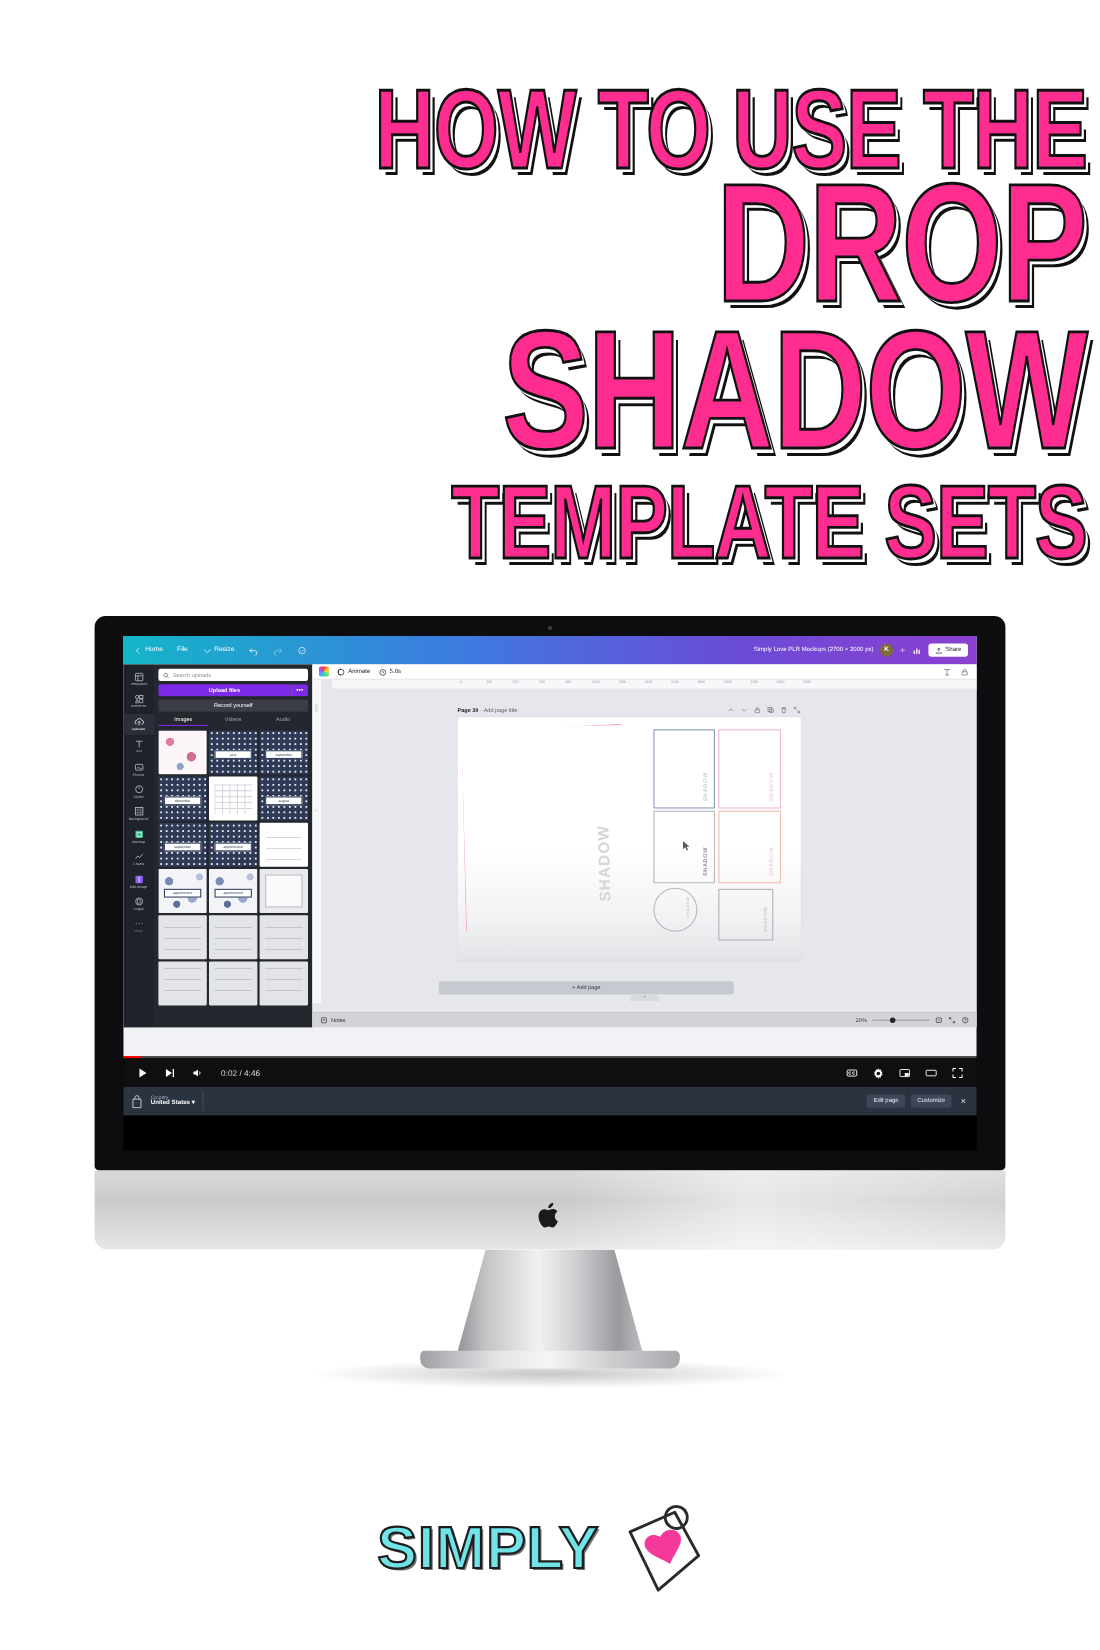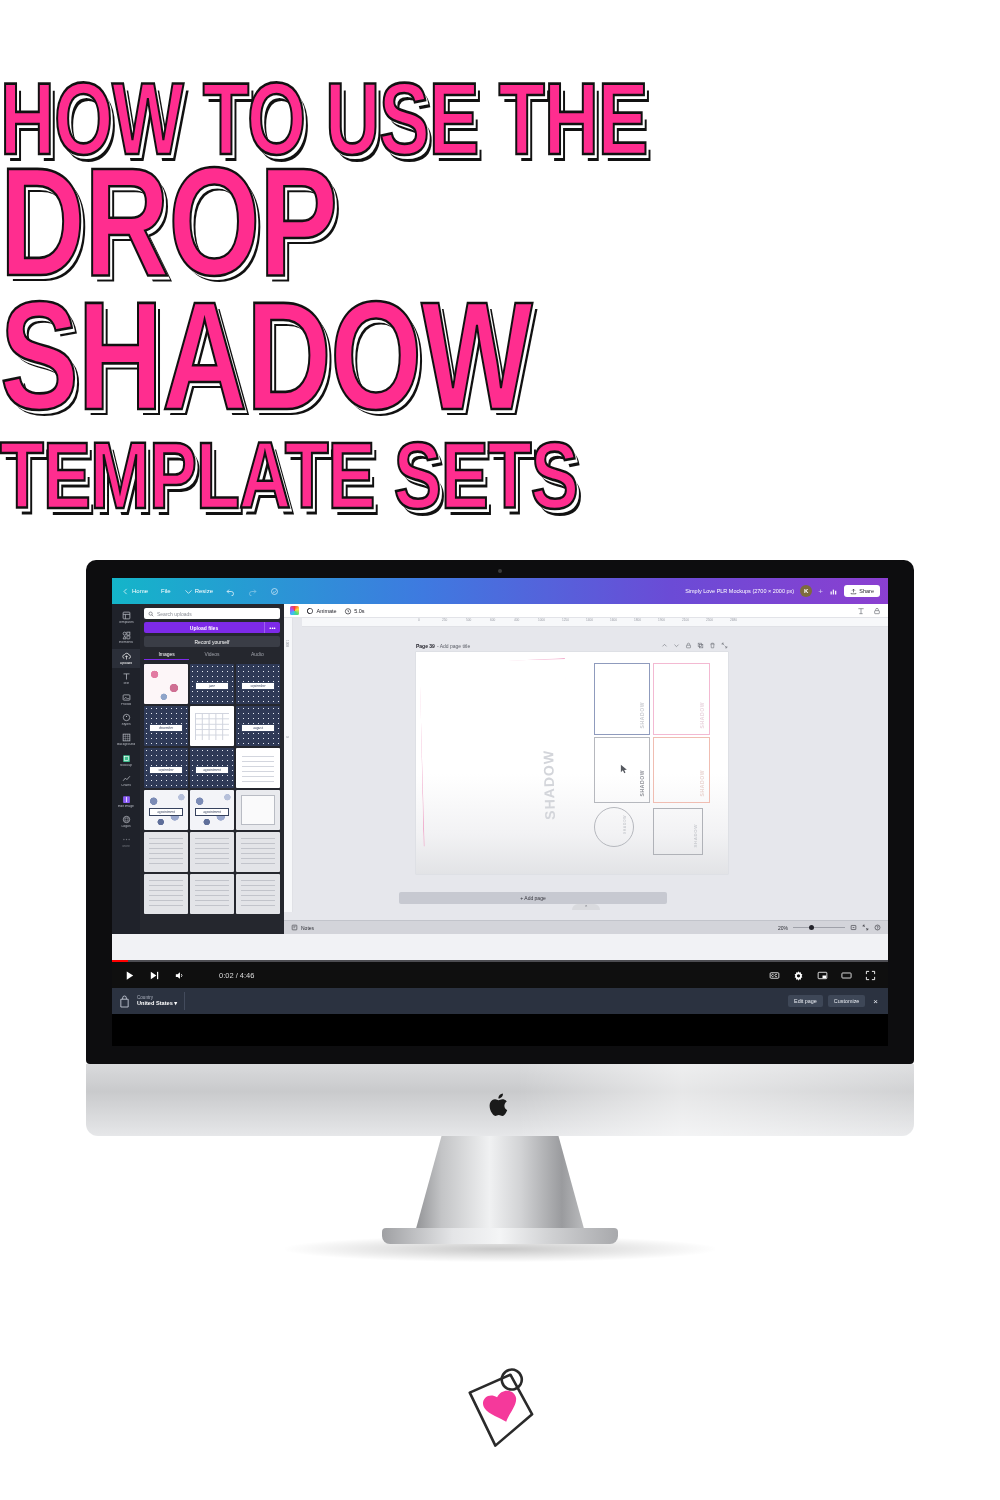--- a/index.html
+++ b/index.html
@@ -8,21 +8,21 @@
     width:1000px; height:1500px;
     background:#ffffff;
     font-family:"Liberation Sans", sans-serif;
     overflow:hidden;
     position:relative;
   }
 
   
   .title-block{
     position:absolute; top:96px; left:0; width:988px;
-    text-align:left;
+    text-align:right;
   }
   .tline{
     display:block;
     font-family:"Liberation Sans", sans-serif;
     font-weight:700;
     color:#FF2D8F;
     -webkit-text-stroke:2px #111;
     text-shadow: 3px 3px 0 #ffffff, 5px 5px 0 #111111;
     letter-spacing:-1px;
     white-space:nowrap;
@@ -279,21 +279,21 @@
   
   .progress{
     position:absolute; left:0; top:382px; width:776px; height:2px; background:#4d4d52;
   }
   .progress .played{ position:absolute;left:0;top:0;height:2px;width:2%;background:#f00;}
   .controls{
     position:absolute; left:0; top:384px; width:776px; height:26px;
     background:#0f0f0f; display:flex; align-items:center; padding:0 12px; gap:14px;
   }
   .ctrl-ico{ width:11px; height:11px; display:block; cursor:pointer;}
-  .time{ color:#ddd; font-size:7.5px; margin-left:20px; white-space:nowrap;}
+  .time{ color:#ddd; font-size:7.5px; margin-left:2px; white-space:nowrap;}
   .ctrl-right{ margin-left:auto; display:flex; align-items:center; gap:13px;}
 
   .yt-bottom{
     position:absolute; left:0; top:410px; width:776px; height:26px;
     background:#2b3240; display:flex; align-items:center; padding:0 7px; gap:7px;
   }
   .store-ico{ width:11px;height:13px;display:block;}
   .country-blk{ line-height:1.15; }
   .country-lab{ font-size:4.6px; color:#aab0bd;}
   .country-val{ font-size:5.6px; color:#fff; font-weight:700;}
@@ -740,20 +740,21 @@
       <path d="M15.4 13.6c0-2.8 2.3-4.1 2.4-4.2-1.3-1.9-3.3-2.2-4-2.2-1.7-.2-3.3 1-4.2 1-.9 0-2.2-1-3.6-.9-1.9 0-3.6 1.1-4.5 2.8-1.9 3.3-.5 8.3 1.4 11 .9 1.3 2 2.8 3.4 2.8 1.4-.1 1.9-.9 3.5-.9 1.6 0 2.1.9 3.6.9 1.5 0 2.4-1.3 3.3-2.7 1-1.5 1.5-3 1.5-3.1-.1 0-2.8-1.1-2.8-4.5z" fill="#1a1a1a"></path>
       <path d="M12.8 4.9c.8-.9 1.3-2.2 1.1-3.5-1.1 0-2.5.8-3.3 1.7-.7.8-1.3 2.1-1.2 3.4 1.2.1 2.5-.7 3.4-1.6z" fill="#1a1a1a"></path>
     </svg>
   </div>
   <div class="imac-neck"></div>
   <div class="imac-shadow"></div>
   <div class="imac-foot"></div>
 </div>
 
 <div class="logo-block">
+  <span class="logo-word">SIMPLY</span>
   <span class="tag-wrap">
     <svg viewBox="0 0 108 100" style="width:108px;height:100px">
       <g transform="rotate(-16 54 54)">
         <path d="M30 28 L74 22 L84 66 L40 86 Z" fill="#ffffff" stroke="#2a2a2a" stroke-width="2.6" stroke-linejoin="round"></path>
         <circle cx="74" cy="27" r="10" fill="none" stroke="#2a2a2a" stroke-width="2.6"></circle>
         <path d="M55 40 c-7-8-18-2-15 7 2 7 13 14 17 19 4-6 15-13 16-20 1-9-11-14-18-6z" fill="#F5399B"></path>
       </g>
     </svg>
   </span>
 </div>

